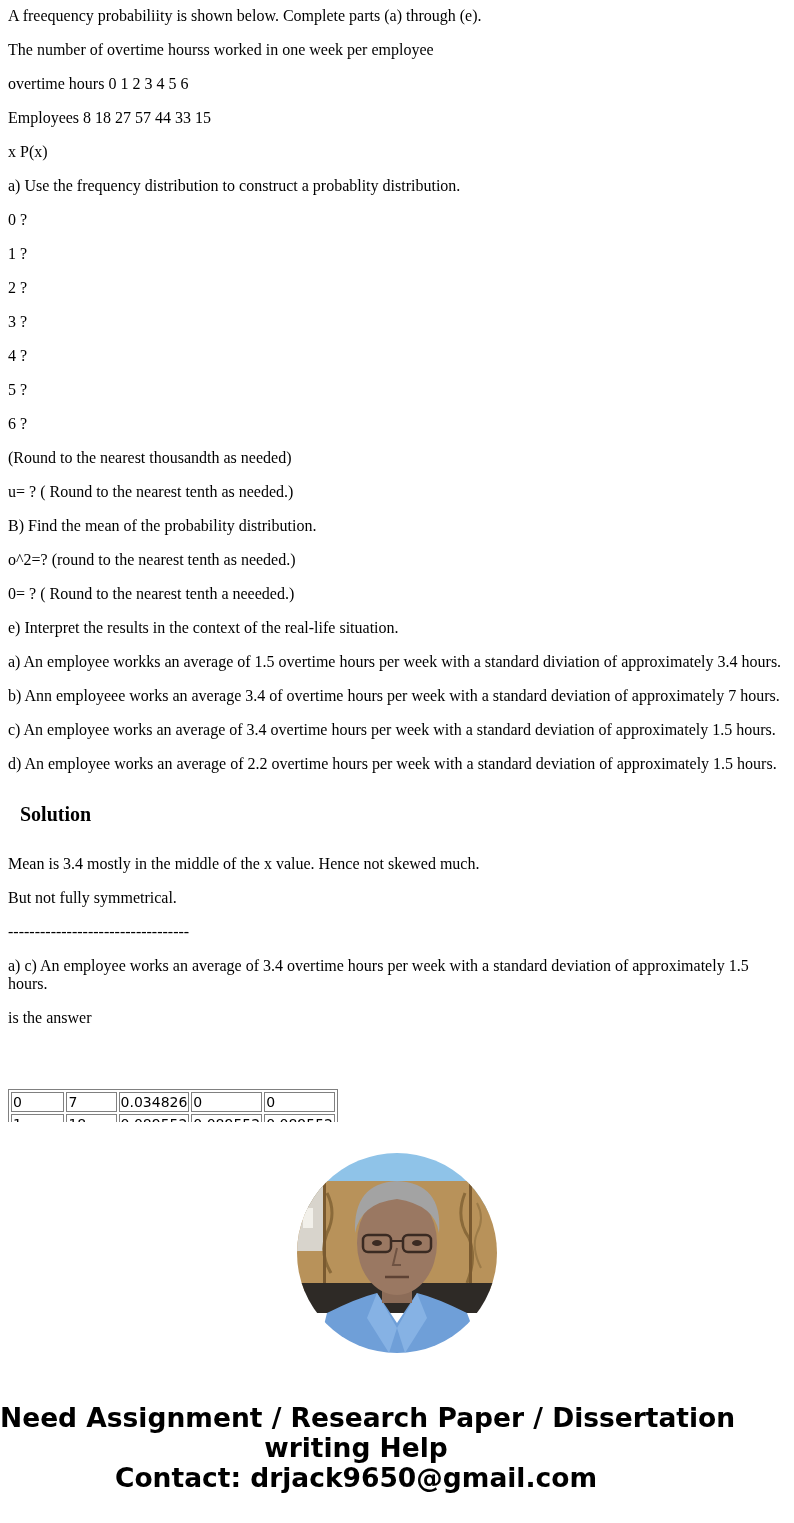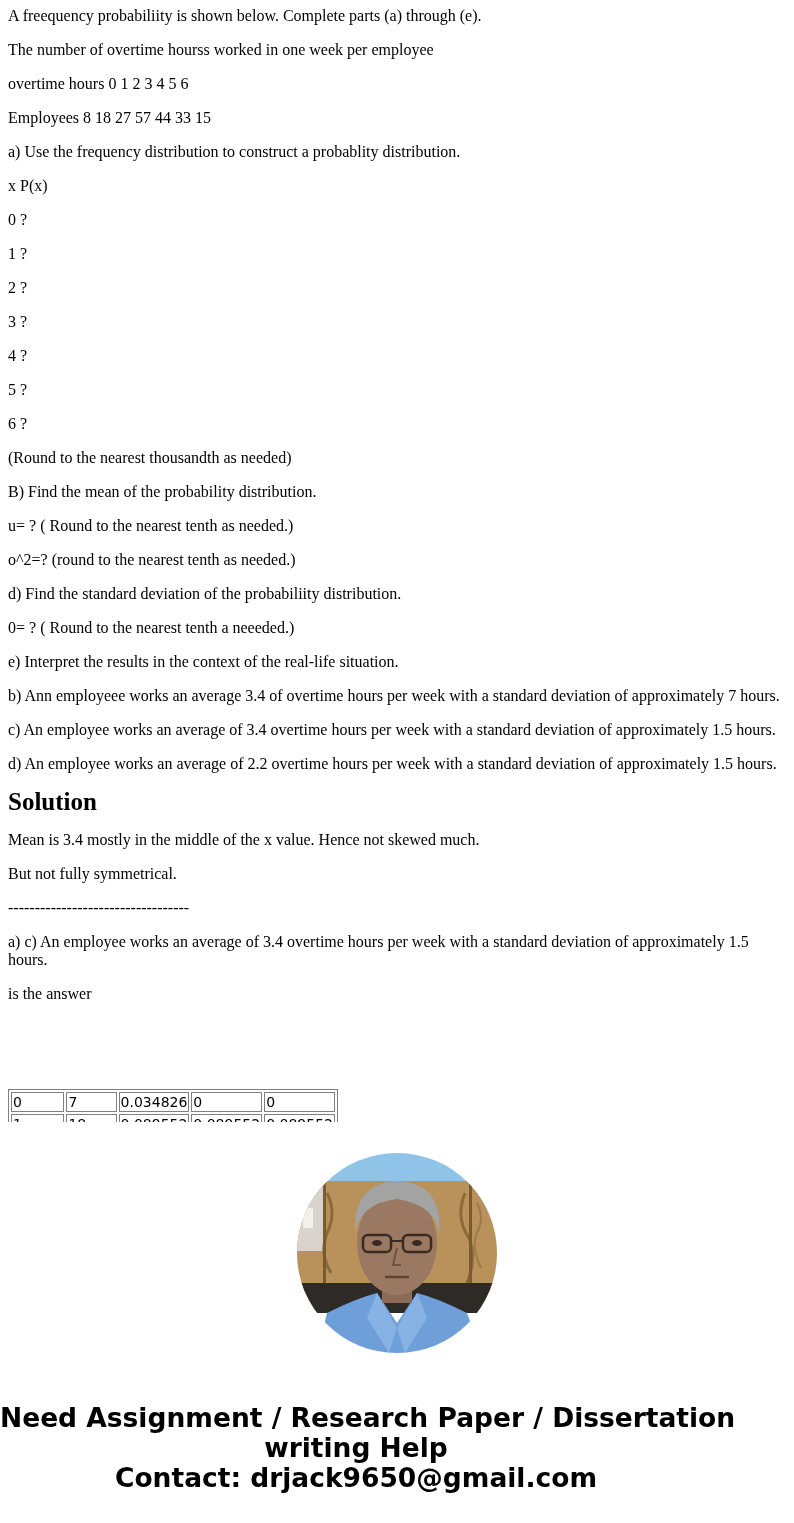--- a/index.html
+++ b/index.html
@@ -16,23 +16,23 @@
     padding: 0 8px;
   }
   .content p {
     margin: 0;
     line-height: 18px;
     padding-top: 8px;
     padding-bottom: 8px;
   }
   .content p.first { padding-top: 7px; }
   h3.solution {
-    font-size: 25px;
+    font-size: 20px;
     font-weight: bold;
-    margin: 0;
+    margin: 12px;
     padding-top: 10px;
     padding-bottom: 10px;
     line-height: 22px;
   }
   .table-clip {
     position: absolute;
     left: 8px;
     top: 1089px;
     width: 330px;
     height: 33px;
@@ -82,36 +82,36 @@
   .footer div { white-space: nowrap; }
 </style>
 </head>
 <body>
 
 <div class="content">
   <p class="first">A freequency probabiliity is shown below. Complete parts (a) through (e).</p>
   <p>The number of overtime hourss worked in one week per employee</p>
   <p>overtime hours 0 1 2 3 4 5 6</p>
   <p>Employees 8 18 27 57 44 33 15</p>
+  <p>x P(x)</p>
   <p>a) Use the frequency distribution to construct a probablity distribution.</p>
-  <p>x P(x)</p>
   <p>0 ?</p>
   <p>1 ?</p>
   <p>2 ?</p>
   <p>3 ?</p>
   <p>4 ?</p>
   <p>5 ?</p>
   <p>6 ?</p>
   <p>(Round to the nearest thousandth as needed)</p>
+  <p>u= ? ( Round to the nearest tenth as needed.)</p>
   <p>B) Find the mean of the probability distribution.</p>
-  <p>u= ? ( Round to the nearest tenth as needed.)</p>
   <p>o^2=? (round to the nearest tenth as needed.)</p>
-  <p>d) Find the standard deviation of the probabiliity distribution.</p>
   <p>0= ? ( Round to the nearest tenth a neeeded.)</p>
   <p>e) Interpret the results in the context of the real-life situation.</p>
+  <p>a) An employee workks an average of 1.5 overtime hours per week with a standard diviation of approximately 3.4 hours.</p>
   <p>b) Ann employeee works an average 3.4 of overtime hours per week with a standard deviation of approximately 7 hours.</p>
   <p>c) An employee works an average of 3.4 overtime hours per week with a standard deviation of approximately 1.5 hours.</p>
   <p>d) An employee works an average of 2.2 overtime hours per week with a standard deviation of approximately 1.5 hours.</p>
 
   <h3 class="solution">Solution</h3>
   <p>Mean is 3.4 mostly in the middle of the x value. Hence not skewed much.</p>
   <p>But not fully symmetrical.</p>
   <p>----------------------------------</p>
   <p>a) c) An employee works an average of 3.4 overtime hours per week with a standard deviation of approximately 1.5 hours.</p>
   <p>is the answer</p>

